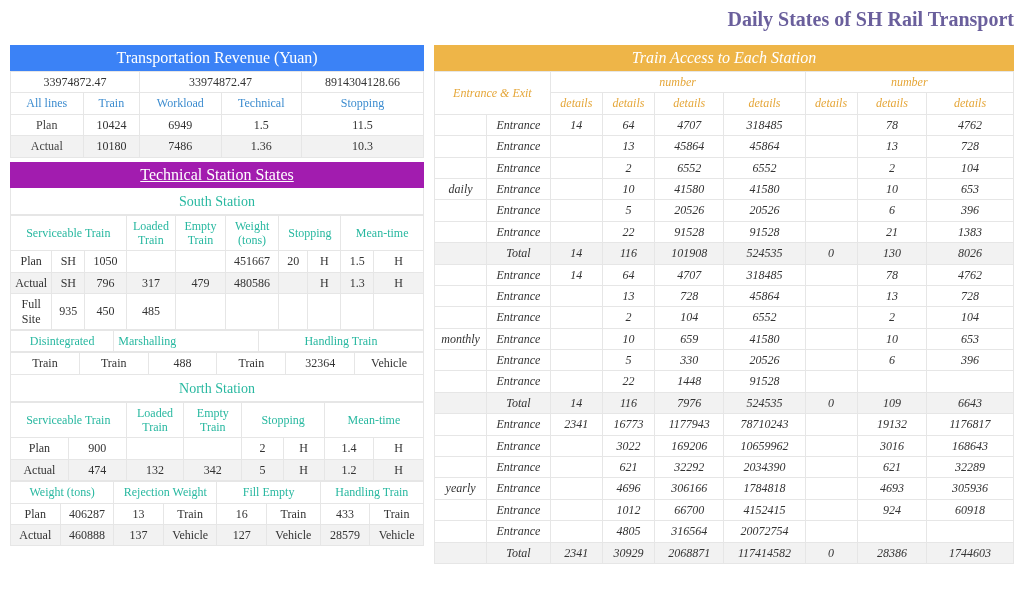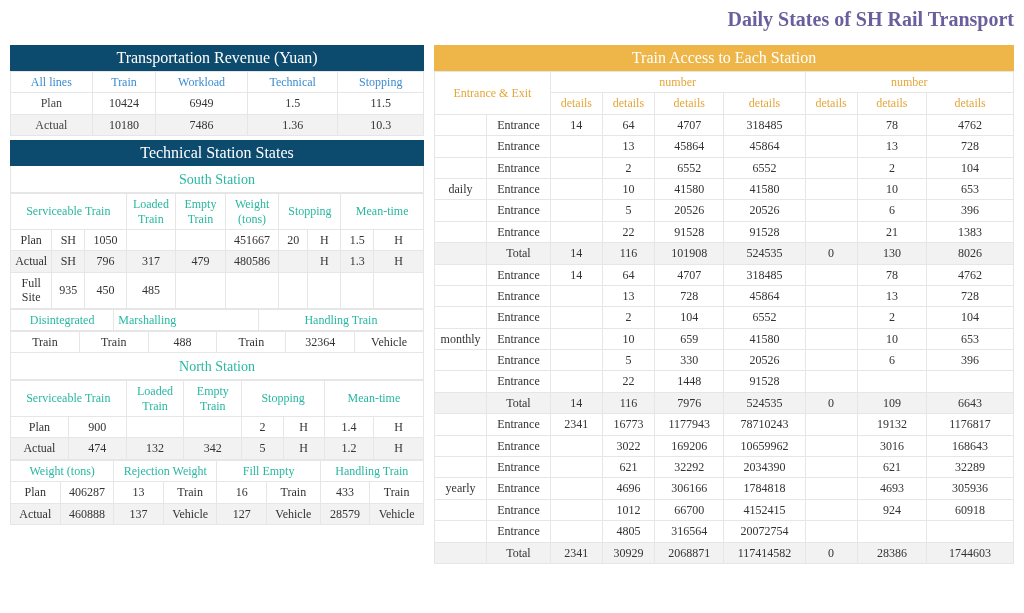--- a/index.html
+++ b/index.html
@@ -18,31 +18,31 @@
     font-weight: 700;
     margin: 0 0 10px 0;
     text-align: right;
   }
   .cols {
     display: flex;
     gap: 10px;
     align-items: flex-start;
   }
   .left { flex: 0 0 414px; }
-  .right { flex: 1; }
+  .right { flex: 1; font-style: italic; }
 
   .banner {
     text-align: center;
     color: #fff;
     font-size: 16px;
     padding: 4px 0;
     margin-top: 4px;
   }
-  .bn-blue  { background: #0c4a6e; }
-  .bn-teal  { background: #0c4a6e; }
+  .bn-blue  { background: #3b82f6; }
+  .bn-teal  { background: #a21caf; text-decoration: underline; }
   .bn-gold  { background: #eeb548; }
 
   table { border-collapse: collapse; width: 100%; }
   td, th {
     padding: 3px 4px;
     border: 1px solid #e6e6e6;
     text-align: center;
     font-weight: normal;
     font-size: 12px;
     line-height: 1.2;
@@ -68,20 +68,25 @@
 <div class="page-title">Daily States of SH Rail Transport</div>
 
 <div class="cols">
 
   <div class="left">
 
     <div class="banner bn-blue">Transportation Revenue (Yuan)</div>
     <table>
       <tbody>
       <tr>
+        <td colspan="2">33974872.47</td>
+        <td colspan="2">33974872.47</td>
+        <td>8914304128.66</td>
+      </tr>
+      <tr>
         <td class="hdr-blue">All lines</td>
         <td class="hdr-blue">Train</td>
         <td class="hdr-blue">Workload</td>
         <td class="hdr-blue">Technical</td>
         <td class="hdr-blue">Stopping</td>
       </tr>
       <tr>
         <td class="label-col">Plan</td>
         <td>10424</td>
         <td>6949</td>

